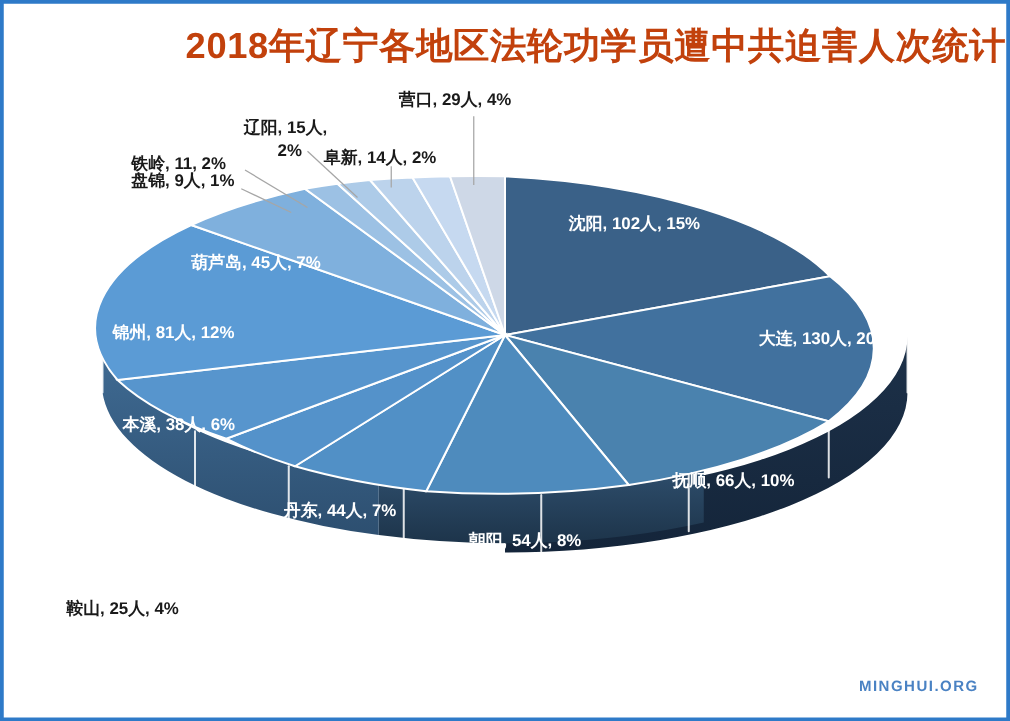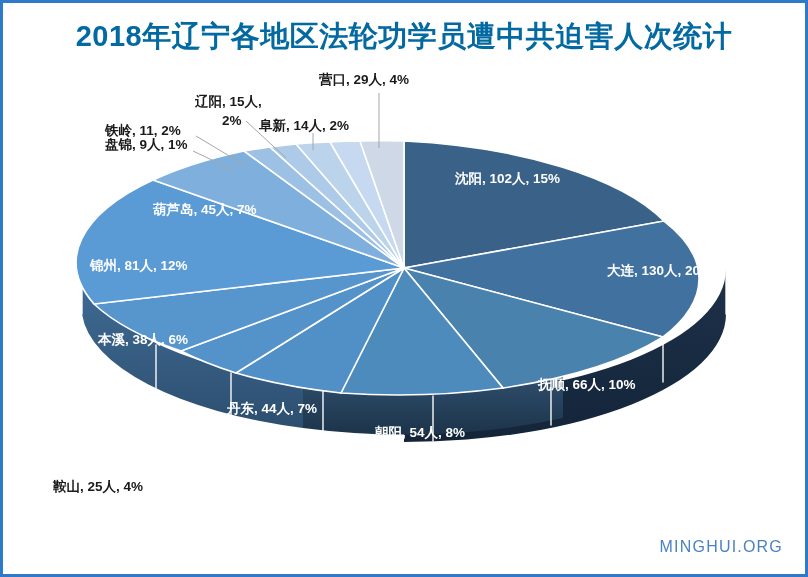--- a/index.html
+++ b/index.html
@@ -17,24 +17,24 @@
     background: #ffffff;
     box-sizing: border-box;
     border: 3px solid #2e7ac8;
     overflow: hidden;
   }
   #chart-title {
     position: absolute;
     left: 0;
     right: 0;
     top: 14px;
-    text-align: center;
+    text-align: right;
     font-size: 29px;
     font-weight: bold;
-    color: #0369a1;
+    color: #c2410c;
     letter-spacing: 0.5px;
     white-space: nowrap;
   }
   #pie-svg {
     position: absolute;
     left: 0;
     top: 0;
   }
   .slice-label {
     font-family: "Liberation Sans", "DejaVu Sans", sans-serif;
@@ -68,22 +68,22 @@
     line-height: 1.05;
     user-select: none;
   }
   #watermark .wm-cn {
     font-size: 26px;
     font-weight: bold;
     color: #5b9bd5;
     letter-spacing: 2px;
   }
   #watermark .wm-en {
-    font-size: 16px;
-    font-weight: normal;
+    font-size: 12px;
+    font-weight: bold;
     color: #4a82c3;
     letter-spacing: 1.2px;
     margin-top: 1px;
     text-align: center;
   }
 </style>
 </head>
 <body>
 
 <div id="page">

